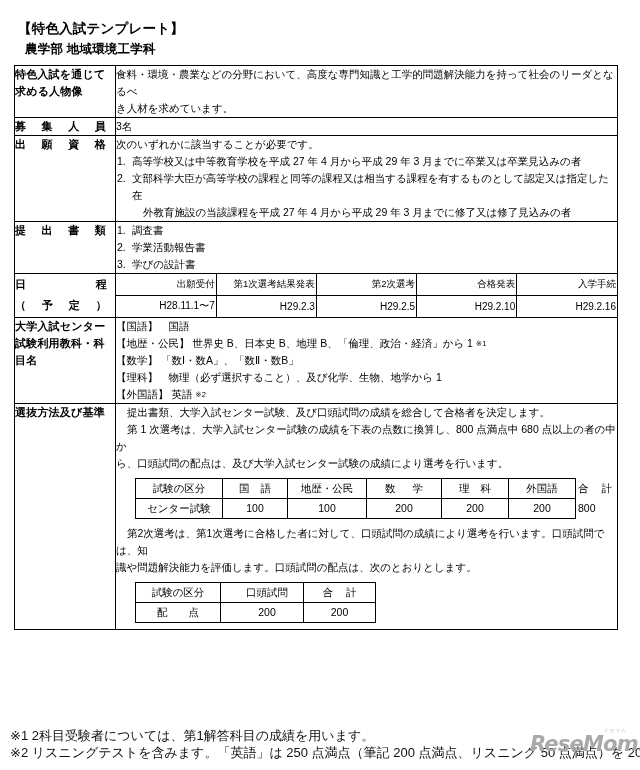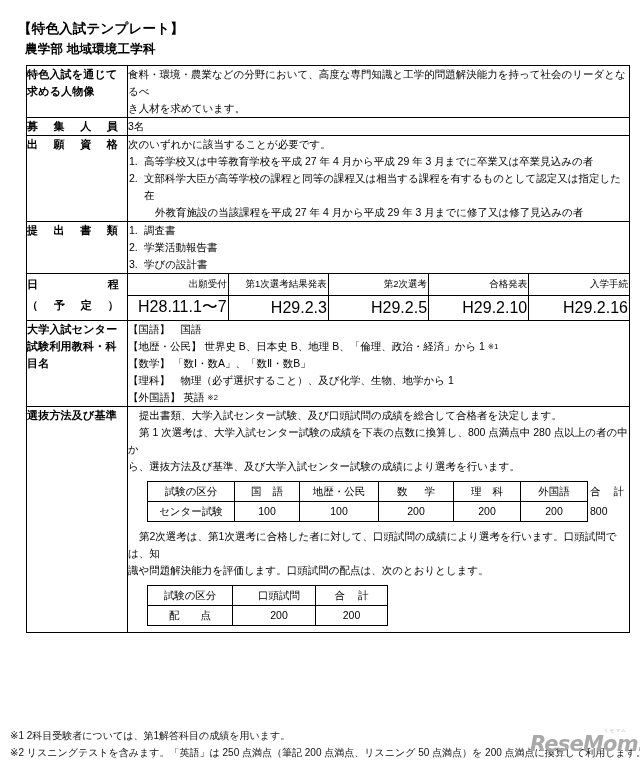--- a/index.html
+++ b/index.html
@@ -37,21 +37,21 @@
     left: 25px;
     top: 41px;
     font-size: 12.5px;
     font-weight: bold;
     letter-spacing: 0.2px;
     white-space: nowrap;
   }
   
   table.main {
     position: absolute;
-    left: 26px;
+    left: 14px;
     top: 65px;
     width: 604px;
     border-collapse: collapse;
     table-layout: fixed;
     font-size: 10.5px;
   }
   table.main > tbody > tr > td {
     border: 1px solid #000000;
     padding: 0;
     vertical-align: top;
@@ -110,21 +110,21 @@
   }
   table.sched td {
     border-left: 1px solid #000000;
     border-bottom: 1px solid #000000;
     text-align: right;
     height: 18px;
     padding: 1px 1px 2px 1px;
   }
   table.sched tr:last-child td { border-bottom: none; }
   table.sched td:first-child { border-left: none; }
-  table.sched td.val { font-size: 16px; }
+  table.sched td.val { font-size: 10px; }
   
   td.label.sched-label {
     padding-top: 0;
   }
   td.label.sched-label .l1,
   td.label.sched-label .l2 {
     height: 21px;
     line-height: 21px;
     text-align: justify;
     text-align-last: justify;
@@ -160,21 +160,21 @@
   table.score.oral { width: 215px; }
   table.score.oral td:nth-child(1) { width: 80px; }
   table.score.oral td:nth-child(2) { width: 68px; padding-left: 12px; }
   table.score.oral td:nth-child(3) { width: 67px; }
   
   .footnotes {
     position: absolute;
     left: 10px;
     top: 727px;
     width: 470px;
-    font-size: 10px;
+    font-size: 13px;
     line-height: 17px;
     color: #111111;
   }
   .footnotes .fn { white-space: nowrap; }
   
   .logo {
     position: absolute;
     left: 530px;
     top: 729px;
     width: 100px;
@@ -317,22 +317,22 @@
               <span>【外国語】</span><span> 英語 </span><span class="sup-note">※2</span>
             </div>
           </div>
         </td>
       </tr>
 
       <tr>
         <td class="label">選抜方法及び基準</td>
         <td class="body">
           <div class="para indent-1">提出書類、大学入試センター試験、及び口頭試問の成績を総合して合格者を決定します。</div>
-          <div class="para indent-1">第 1 次選考は、大学入試センター試験の成績を下表の点数に換算し、800 点満点中 280 点以上の者の中か</div>
-          <div class="para">ら、選抜方法及び基準、及び大学入試センター試験の成績により選考を行います。</div>
+          <div class="para indent-1">第 1 次選考は、大学入試センター試験の成績を下表の点数に換算し、800 点満点中 680 点以上の者の中か</div>
+          <div class="para">ら、口頭試問の配点は、及び大学入試センター試験の成績により選考を行います。</div>
 
           <table class="score center-test">
             <tbody>
               <tr>
                 <td class="hd">試験の区分</td>
                 <td class="hd"><span class="sp" style="width:32px">国語</span></td>
                 <td class="hd">地歴・公民</td>
                 <td class="hd"><span class="sp" style="width:38px">数学</span></td>
                 <td class="hd"><span class="sp" style="width:32px">理科</span></td>
                 <td class="hd">外国語</td>

